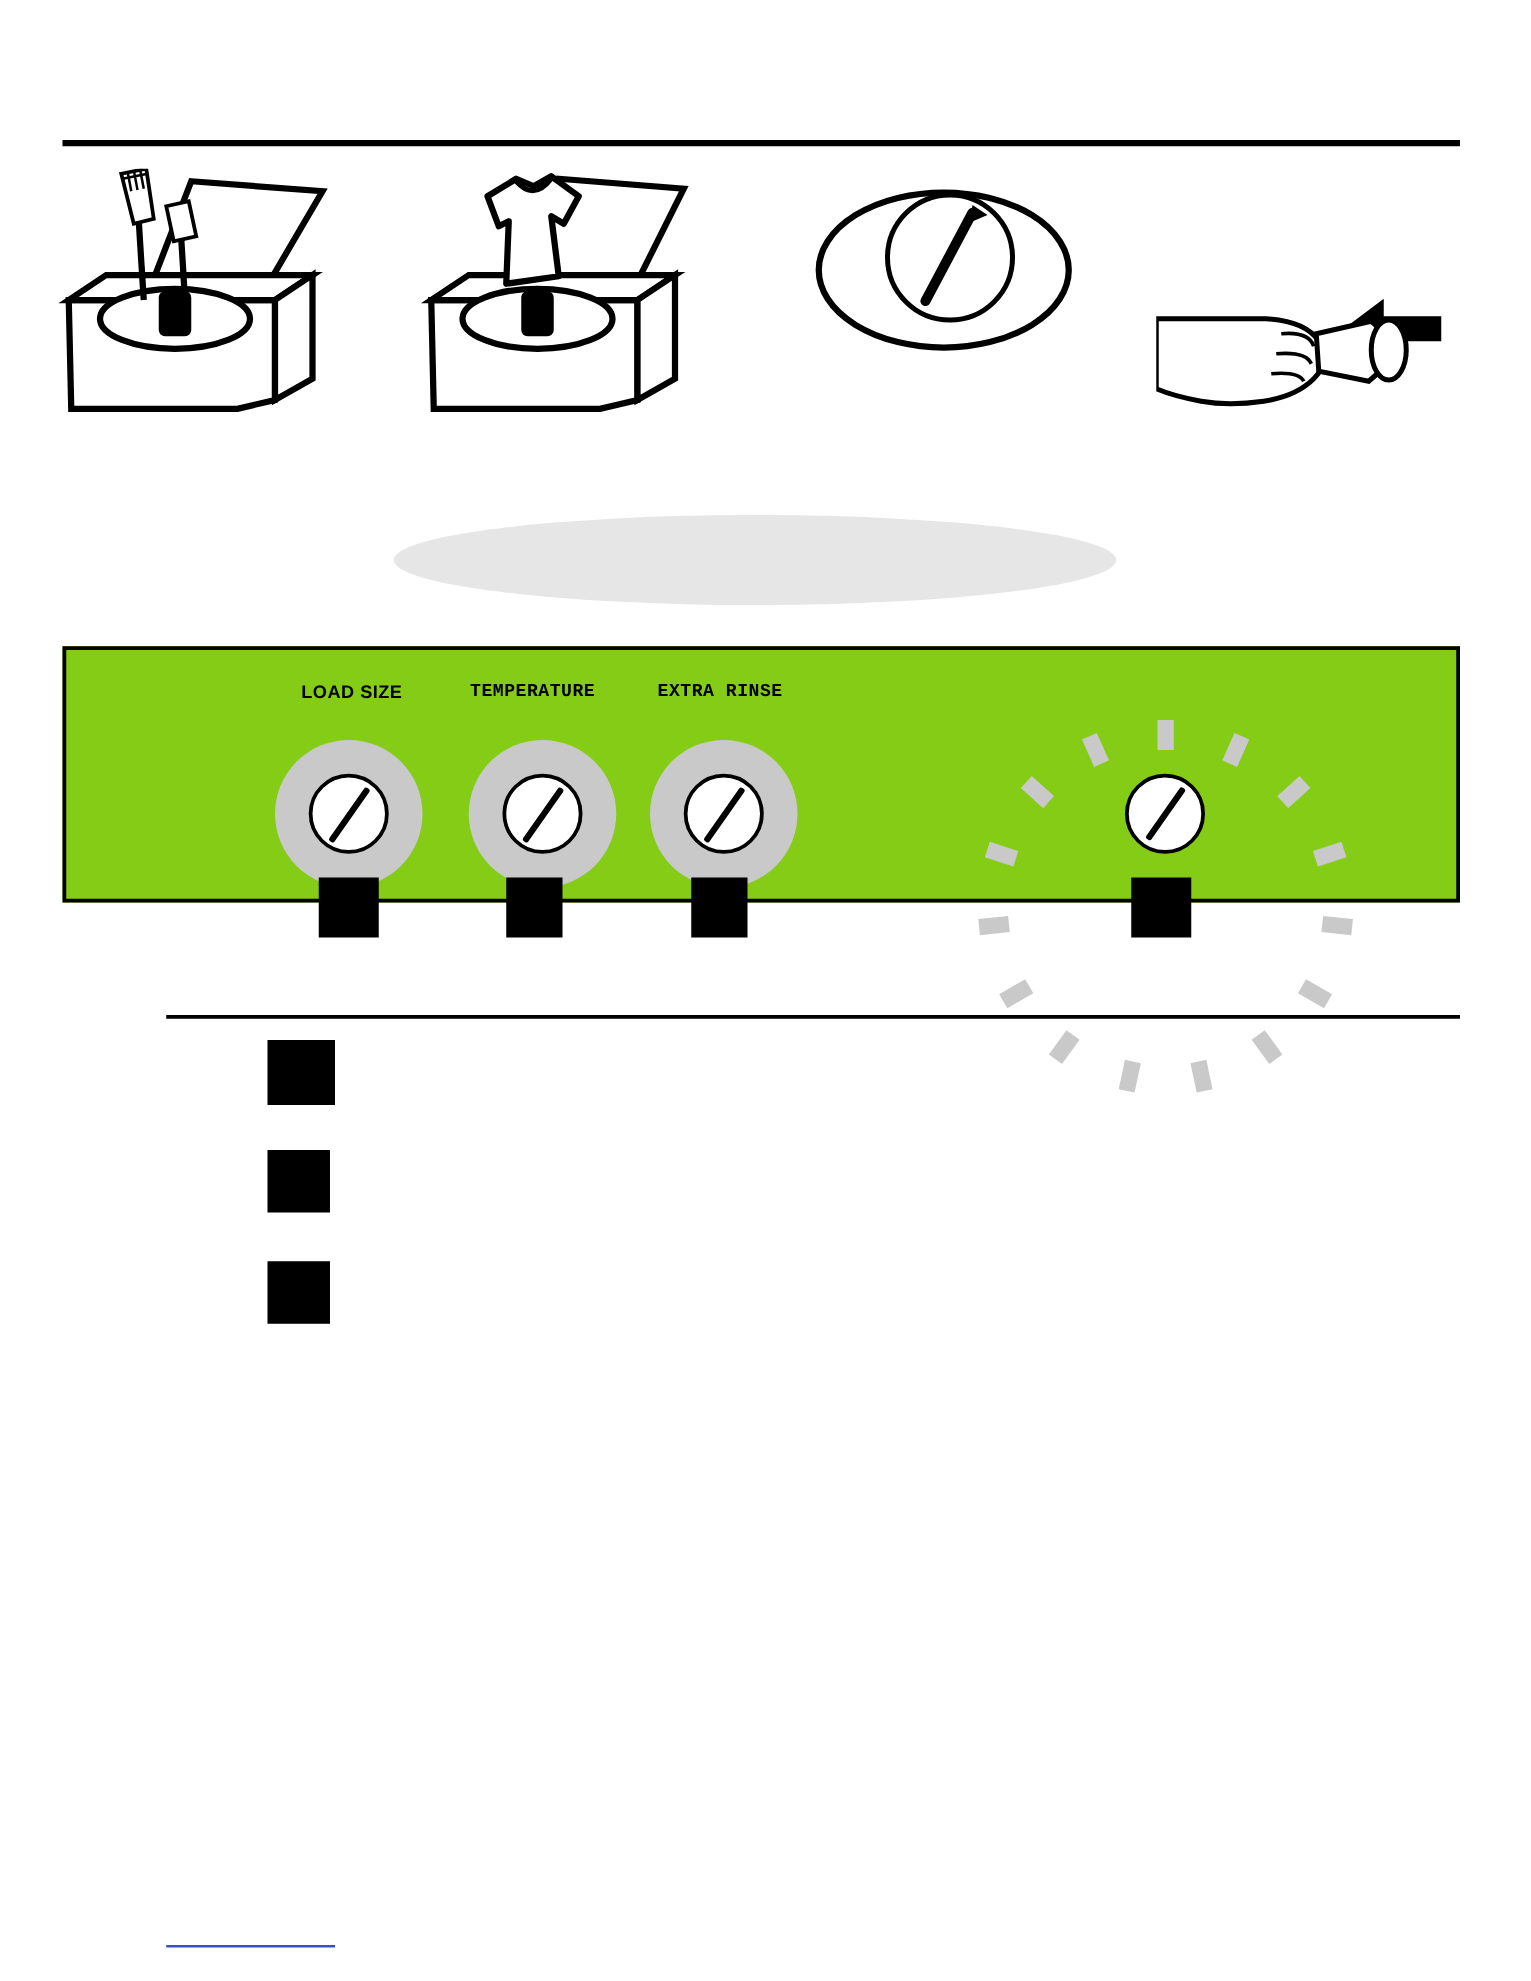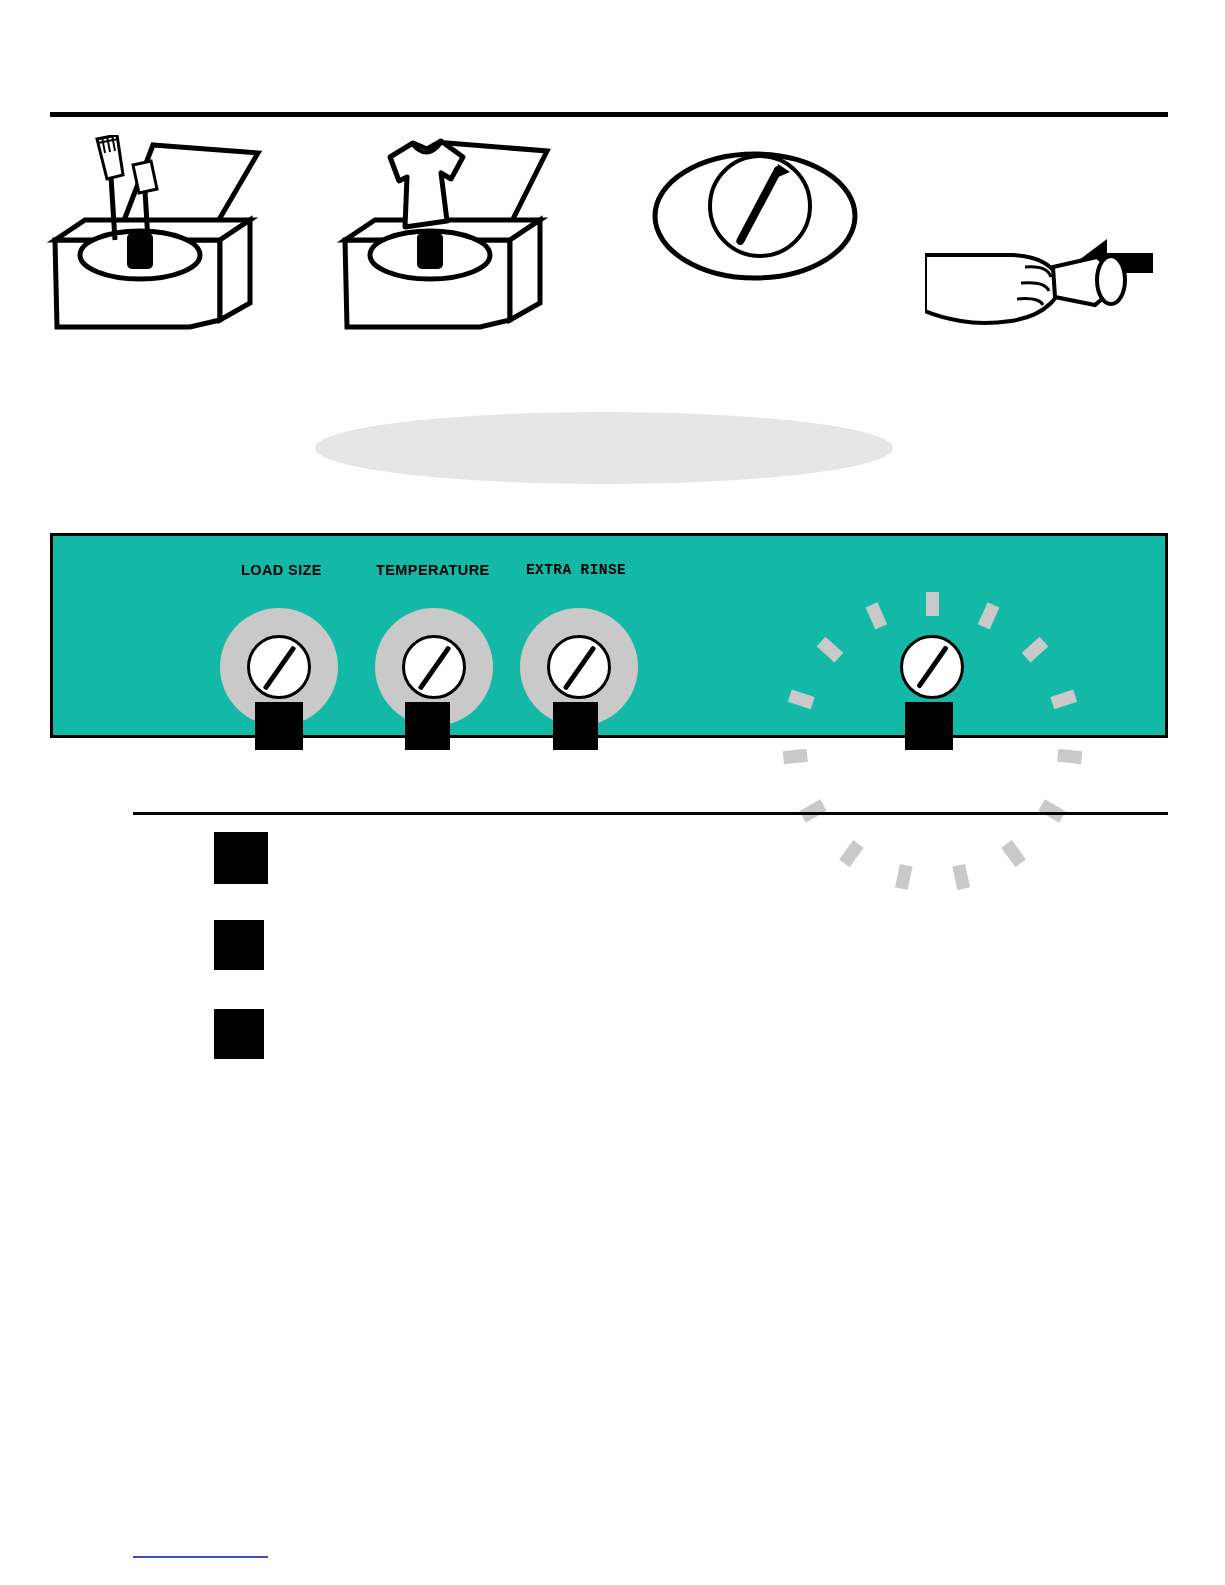--- a/index.html
+++ b/index.html
@@ -50,23 +50,22 @@
   }
 
   
   .panel {
     position: absolute;
     left: 50px;
     top: 517px;
     width: 1118px;
     height: 205px;
     border: 3px solid #000000;
-    background: #14b8a6;
+    background: #84cc16;
     box-sizing: border-box;
-    margin-top: 16px;
   }
   .panel-label {
     position: absolute;
     font-size: 14.5px;
     font-weight: bold;
     letter-spacing: 0.4px;
     white-space: nowrap;
   }
   .knob-disc {
     position: absolute;
@@ -242,21 +241,21 @@
       <ellipse cx="186" cy="55" rx="14" ry="24" fill="#ffffff" stroke="#000" stroke-width="4"></ellipse>
     </svg>
   </div>
 </div>
 
 <div class="grey-ellipse"></div>
 
 <div class="panel">
 
   <div class="panel-label" style="left:188px; top:26px;">LOAD SIZE</div>
-  <div class="panel-label" style="left:323px; top:26px;">TEMPERATURE</div>
+  <div class="panel-label" style="left:323px; top:26px;font-family:Liberation Mono, monospace;">TEMPERATURE</div>
   <div class="panel-label" style="left:473px; top:26px;font-family:Liberation Mono, monospace;">EXTRA RINSE</div>
 
   <div class="knob-disc" style="left:167px; top:72px;">
     <div class="knob-face"></div>
   </div>
   <div class="knob-disc" style="left:322px; top:72px;">
     <div class="knob-face"></div>
   </div>
   <div class="knob-disc" style="left:467px; top:72px;">
     <div class="knob-face"></div>

